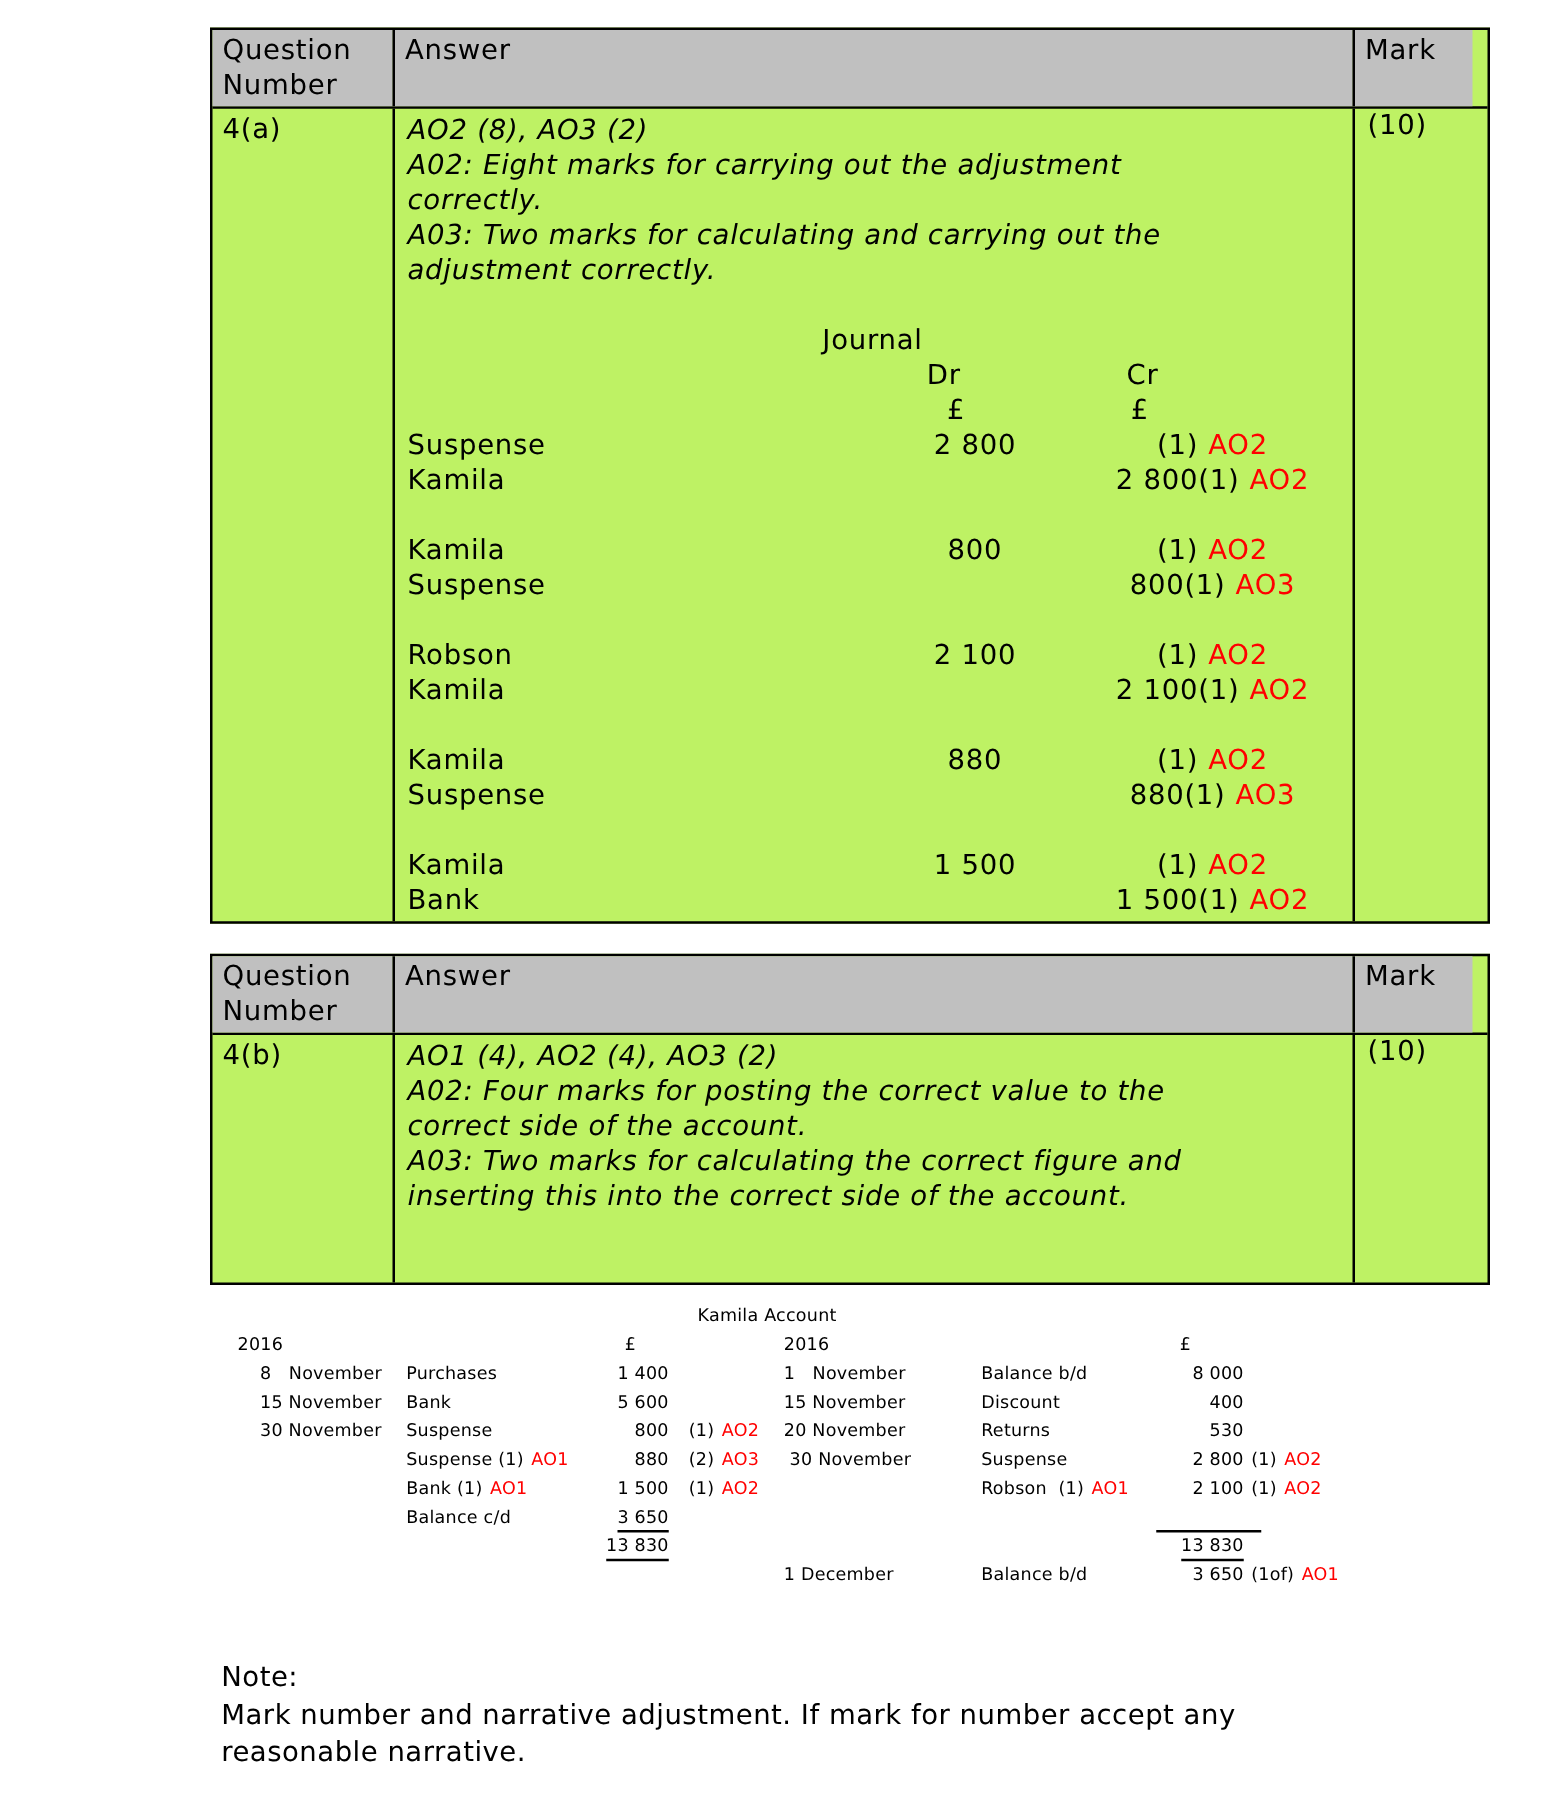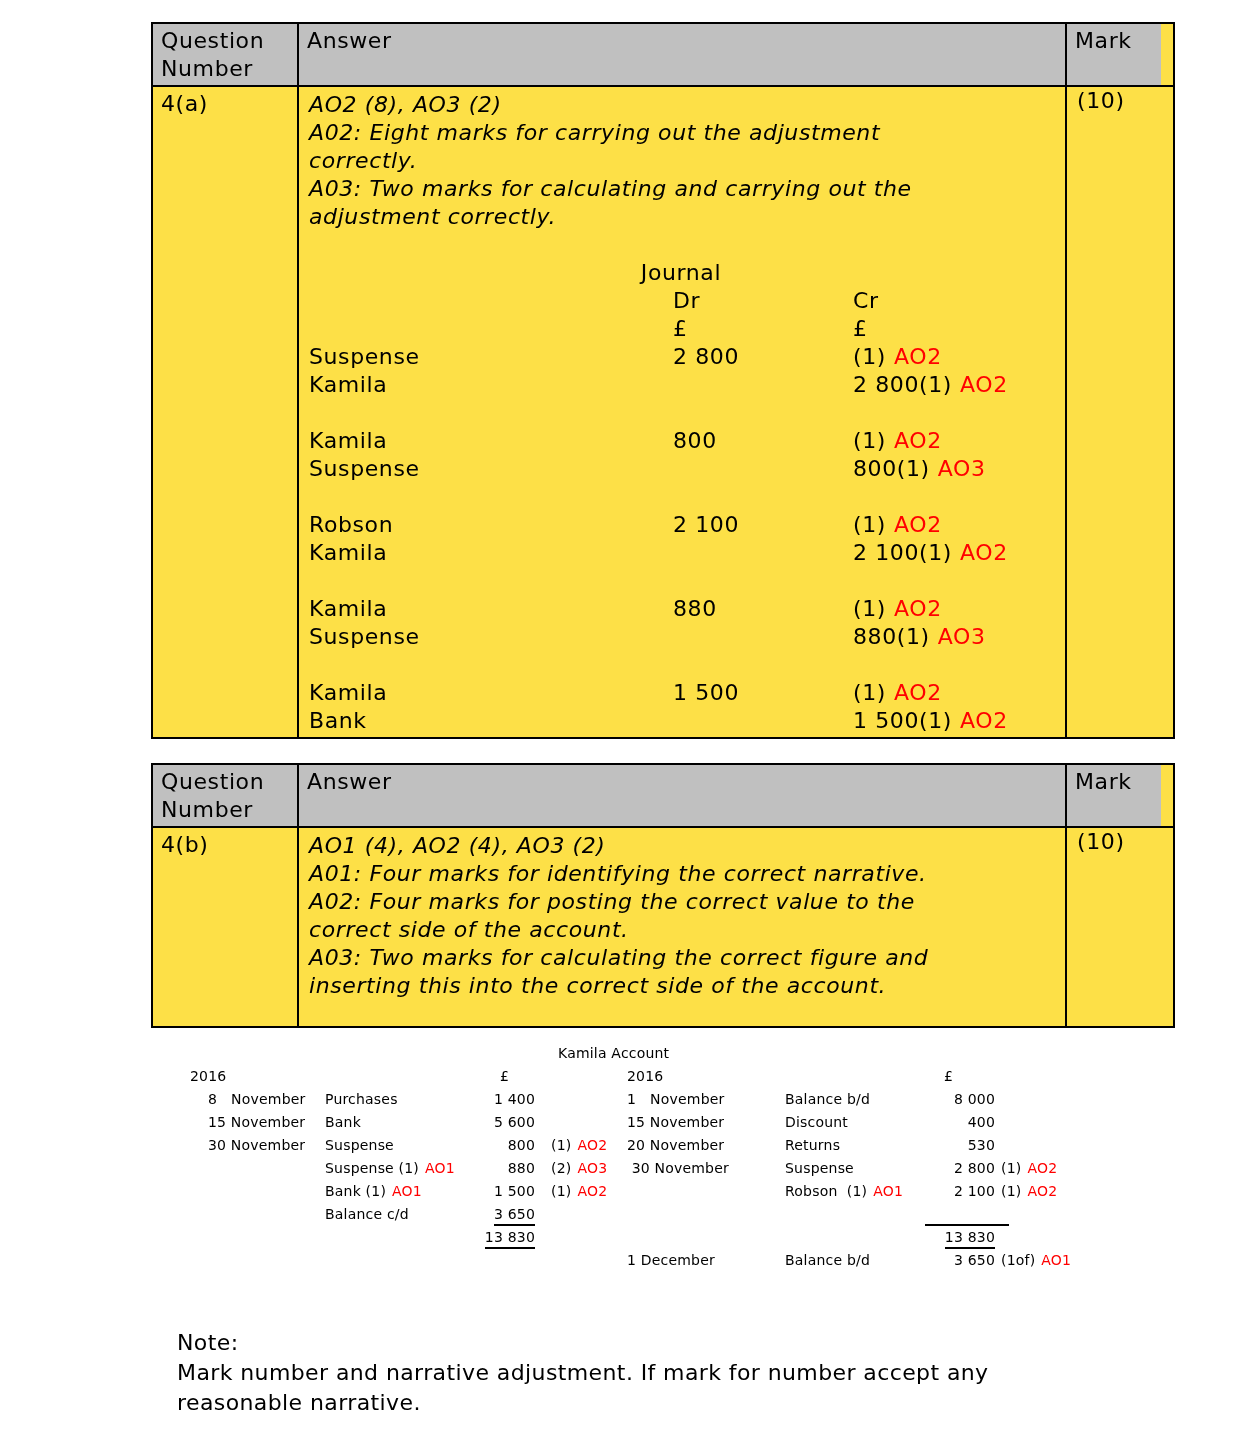--- a/index.html
+++ b/index.html
@@ -2,34 +2,34 @@
 <html style="--red: #ff0000; --header-bg: #c0c0c0;"><head>
 <meta charset="utf-8">
 <style>
   * { box-sizing: border-box; margin: 0; padding: 0; }
   html,body { background:#ffffff; }
   body {
     width:1242px; height:1440px; position:relative;
     font-family:"DejaVu Sans","Liberation Sans",sans-serif;
     color:#000; font-size:22px;
   }
-  .mtable { position:absolute; left:151px; width:1024px; border:2px solid #000; background:#fde047; }
+  .mtable { position:absolute; left:168px; width:1024px; border:2px solid #000; background:#bef264; }
   .mrow { display:grid; grid-template-columns:144px 768px 96px; }
   .mhead .mcell { background:var(--header-bg,#c0c0c0); }
   .mcell { border-left:2px solid #000; padding:3px 8px 2px 8px; line-height:28px; letter-spacing:0.6px; }
   .mcell:first-child { border-left:none; }
   .mhead { border-bottom:2px solid #000; }
   .qhead, .ahead, .mhead-cell { min-height:58px; }
   .acell { padding:4px 12px 0 10px; }
   .markcell { display:flex; flex-direction:column; justify-content:flex-start; padding:0 4px 4px 10px; }
   .aline { height:28px; line-height:28px; white-space:pre;font-style:italic; }
   .spacer { height:28px; }
   .jrow { display:grid; grid-template-columns:1fr 180px 200px; height:28px; line-height:28px; }
   .jtitle { text-align:center; }
-  .jdr, .jcr { text-align:left; white-space:pre; }
+  .jdr, .jcr { text-align:center; white-space:pre; }
   .hdr-dr { padding-right:50px; }
   .hdr-cr { padding-right:112px; }
   .pnd-dr { padding-right:30px; }
   .pnd-cr { padding-right:116px; }
   .red { color:var(--red,#ff0000); }
   .gap-red { margin-left:8px; }
 
   
   .account { position:absolute; left:170px; top:1042px; width:1072px; font-size:14px; letter-spacing:0.2px; }
   .acc-title { height:23px; line-height:23px; padding-left:388px; }
@@ -149,21 +149,20 @@
 <div class="mtable" style="top:763px;">
   <div class="mrow mhead">
     <div class="mcell qhead">Question Number</div>
     <div class="mcell ahead">Answer</div>
     <div class="mcell mhead-cell">Mark</div>
   </div>
   <div class="mrow" style="min-height:198px;">
     <div class="mcell">4(b)</div>
     <div class="mcell acell">
       <div class="aline">AO1 (4), AO2 (4), AO3 (2)</div>
-      <div class="aline">A01: Four marks for identifying the correct narrative.</div>
       <div class="aline">A02: Four marks for posting the correct value to the</div>
       <div class="aline">correct side of the account.</div>
       <div class="aline">A03: Two marks for calculating the correct figure and</div>
       <div class="aline">inserting this into the correct side of the account.</div>
     </div>
     <div class="mcell markcell">
       <span>(10)</span>
     </div>
   </div>
 </div>

